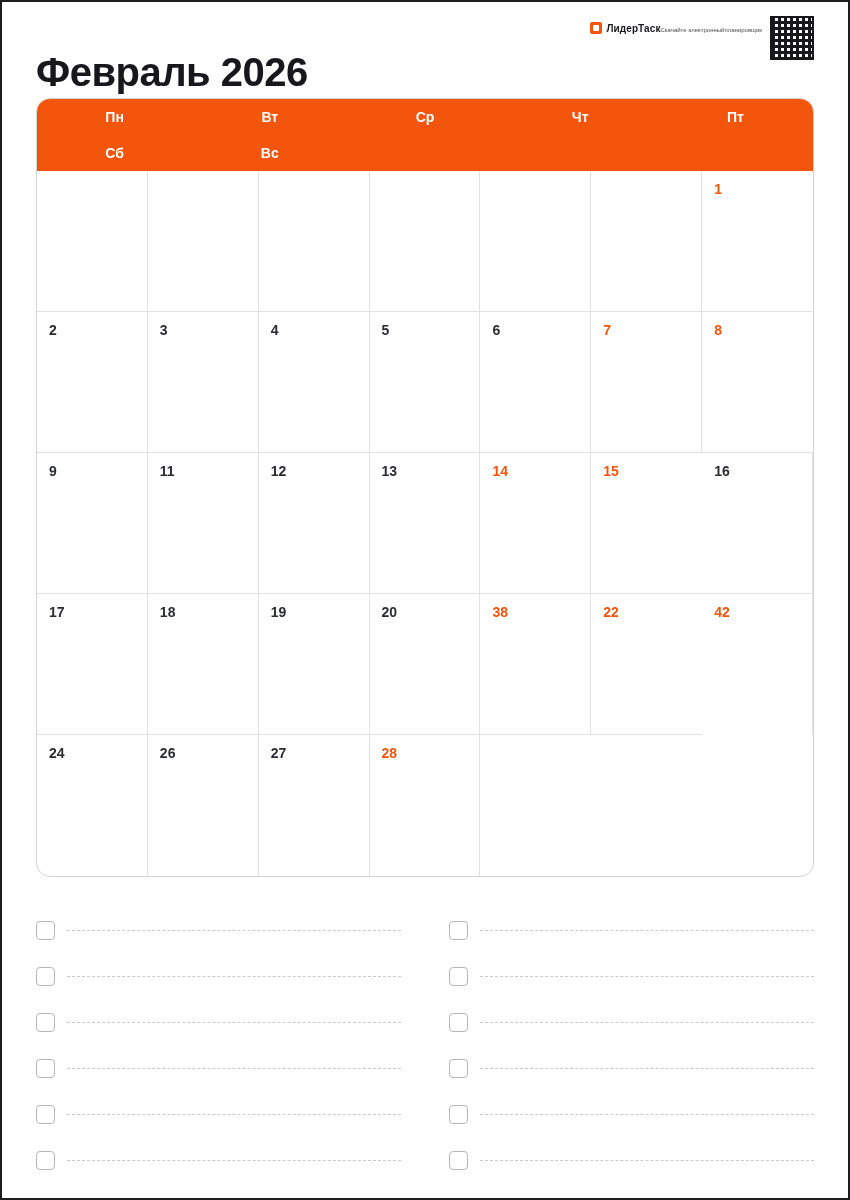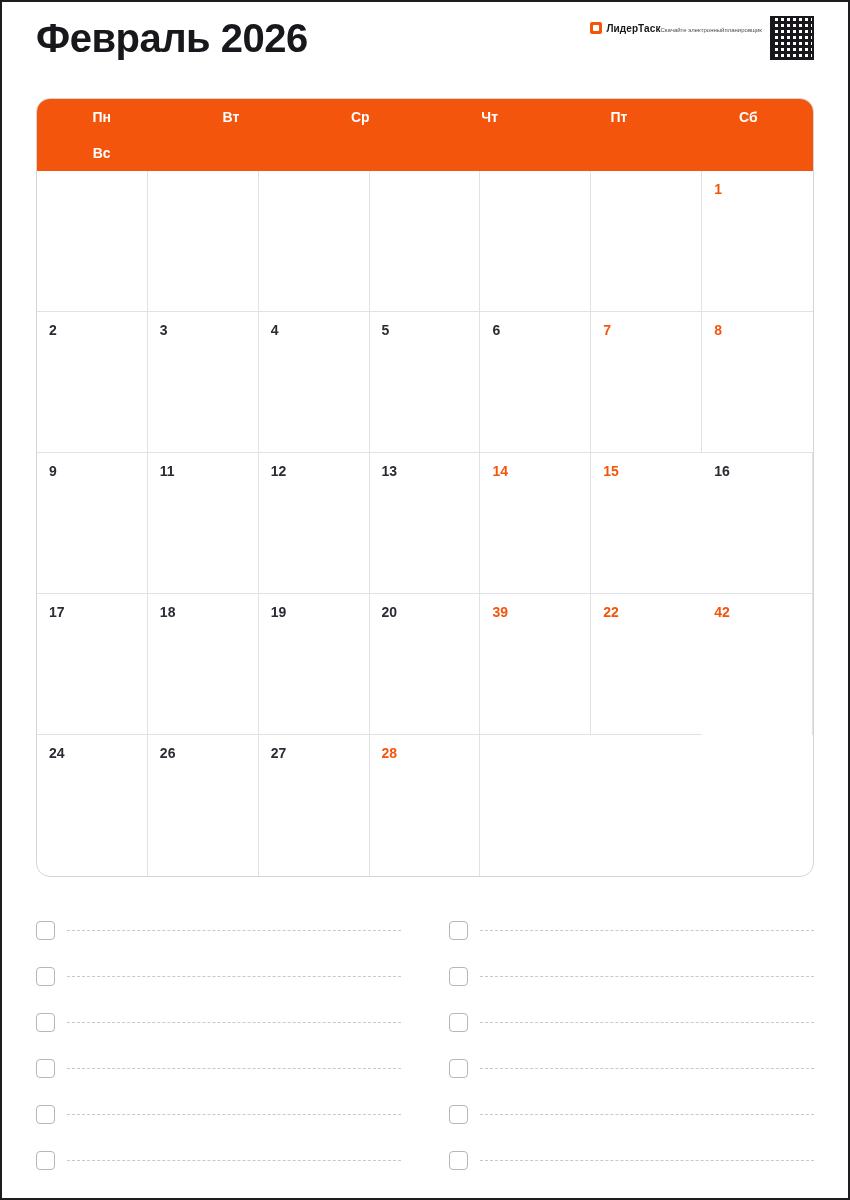--- a/index.html
+++ b/index.html
@@ -26,21 +26,21 @@
   
   .header {
     position: relative;
     height: 96px;
     padding: 0 34px;
     display: flex;
     align-items: flex-start;
   }
   .title {
     margin: 0;
-    padding-top: 14px;
+    padding-top: 48px;
     font-size: 40px;
     font-weight: bold;
     letter-spacing: -0.5px;
     color: #17171c;
   }
   .brand {
     position: absolute;
     top: 14px;
     right: 34px;
     display: flex;
@@ -103,21 +103,21 @@
 
   
   .calendar {
     margin: 0 34px;
     border: 1px solid #d4d4d8;
     border-radius: 14px;
     overflow: hidden;
   }
   .weekdays {
     display: grid;
-    grid-template-columns: repeat(6, 1fr);
+    grid-template-columns: repeat(5, 1fr);
     background: #f4550d;
   }
   .weekday {
     padding: 10px 0;
     text-align: center;
     color: #ffffff;
     font-size: 14px;
     font-weight: bold;
   }
   .weeks {
@@ -222,21 +222,21 @@
       <div class="day-cell">12</div>
       <div class="day-cell">13</div>
       <div class="day-cell weekend">14</div>
       <div class="day-cell weekend col-last">15</div>
 
       <div class="day-cell">16</div>
       <div class="day-cell">17</div>
       <div class="day-cell">18</div>
       <div class="day-cell">19</div>
       <div class="day-cell">20</div>
-      <div class="day-cell weekend">39</div>
+      <div class="day-cell weekend">38</div>
       <div class="day-cell weekend col-last">22</div>
 
       <div class="day-cell weekend row-last">42</div>
       <div class="day-cell row-last">24</div>
       <div class="day-cell row-last">26</div>
       <div class="day-cell row-last">27</div>
       <div class="day-cell weekend row-last">28</div>
       <div class="day-cell empty col-last row-last"></div>
     </div>
   </div>

